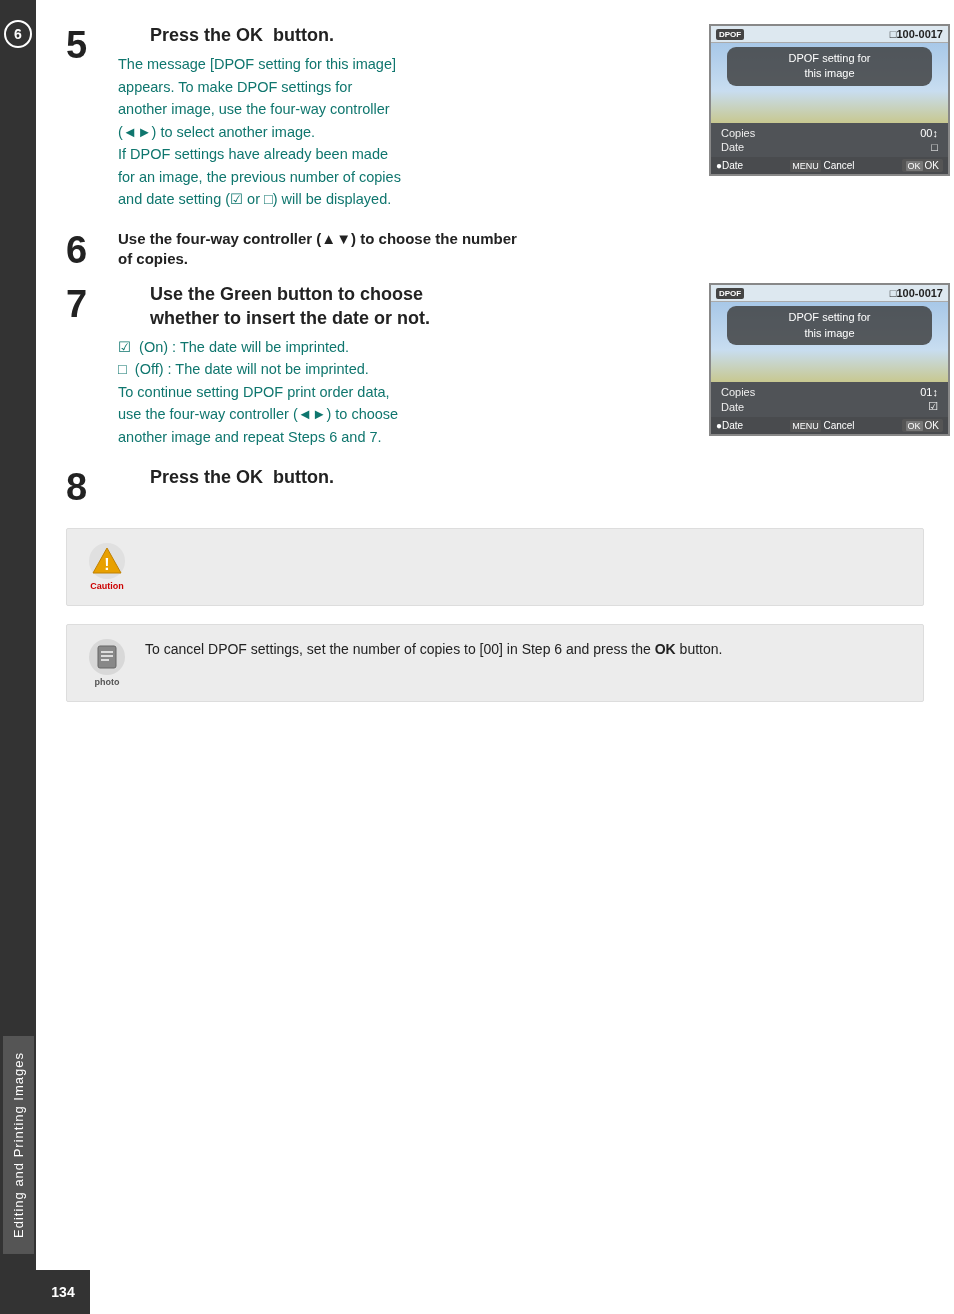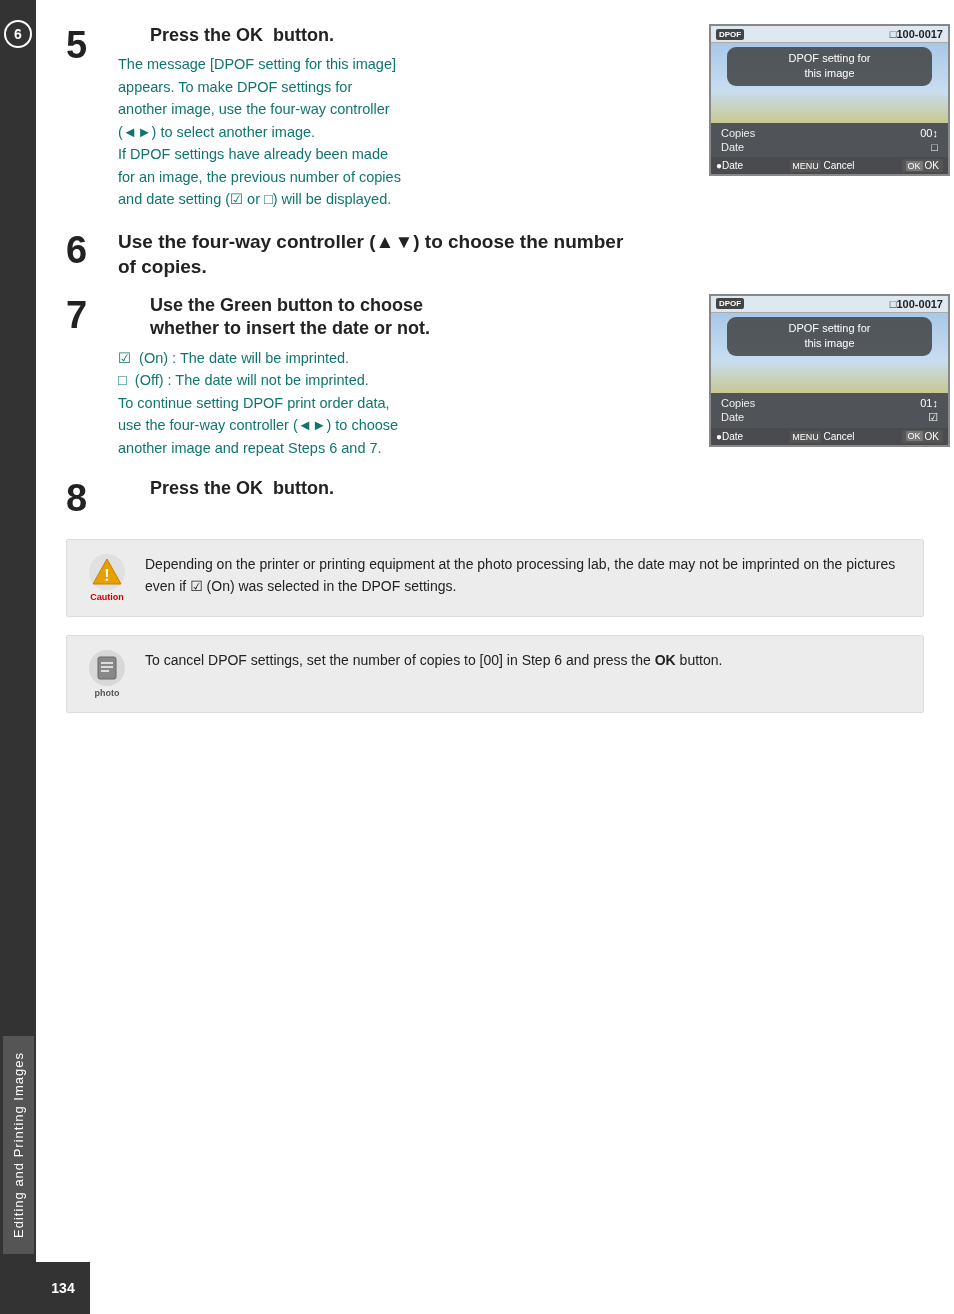--- a/index.html
+++ b/index.html
@@ -49,21 +49,21 @@
       font-size: 14px;
       font-weight: bold;
     }
 
     
     .page-num-box {
       position: absolute;
       bottom: 0;
       left: 36px;
       width: 54px;
-      height: 52px;
+      height: 44px;
       background: #333;
       color: #fff;
       display: flex;
       align-items: center;
       justify-content: center;
       font-size: 14px;
       font-weight: bold;
     }
 
     
@@ -255,21 +255,21 @@
       margin-bottom: 2px;
     }
     .notice-text {
       font-size: 14px;
       line-height: 1.55;
       color: #222;
     }
 
     
     .step-6-title {
-      font-size: 19px;
+      font-size: 15px;
       font-weight: bold;
       line-height: 1.35;
     }
   </style>
 </head>
 <body>
 
 <div class="sidebar">
   <div class="sidebar-number">6</div>
   <div class="sidebar-tab">Editing and Printing Images</div>
@@ -397,23 +397,20 @@
         <div class="notice-icon-img">
 
           <svg width="32" height="32" viewBox="0 0 32 32">
             <polygon points="16,3 30,28 2,28" fill="#e8a000" stroke="#c08000" stroke-width="1"></polygon>
             <text x="16" y="25" text-anchor="middle" font-size="16" font-weight="bold" fill="#fff">!</text>
           </svg>
         </div>
         <span>Caution</span>
       </div>
     </div>
-    <div class="notice-text">
-      Depending on the printer or printing equipment at the photo processing lab, the date may not be imprinted on the pictures even if ☑ (On) was selected in the DPOF settings.
-    </div>
   </div>
 
   <div class="notice-box">
     <div class="notice-icon">
       <div class="notice-icon-inner" style="color:#555;">
         <div class="memo-icon-img">
 
           <svg width="28" height="28" viewBox="0 0 28 28">
             <rect x="5" y="3" width="18" height="22" rx="2" fill="#888" stroke="#666" stroke-width="1"></rect>
             <rect x="8" y="8" width="12" height="2" fill="#ddd"></rect>

